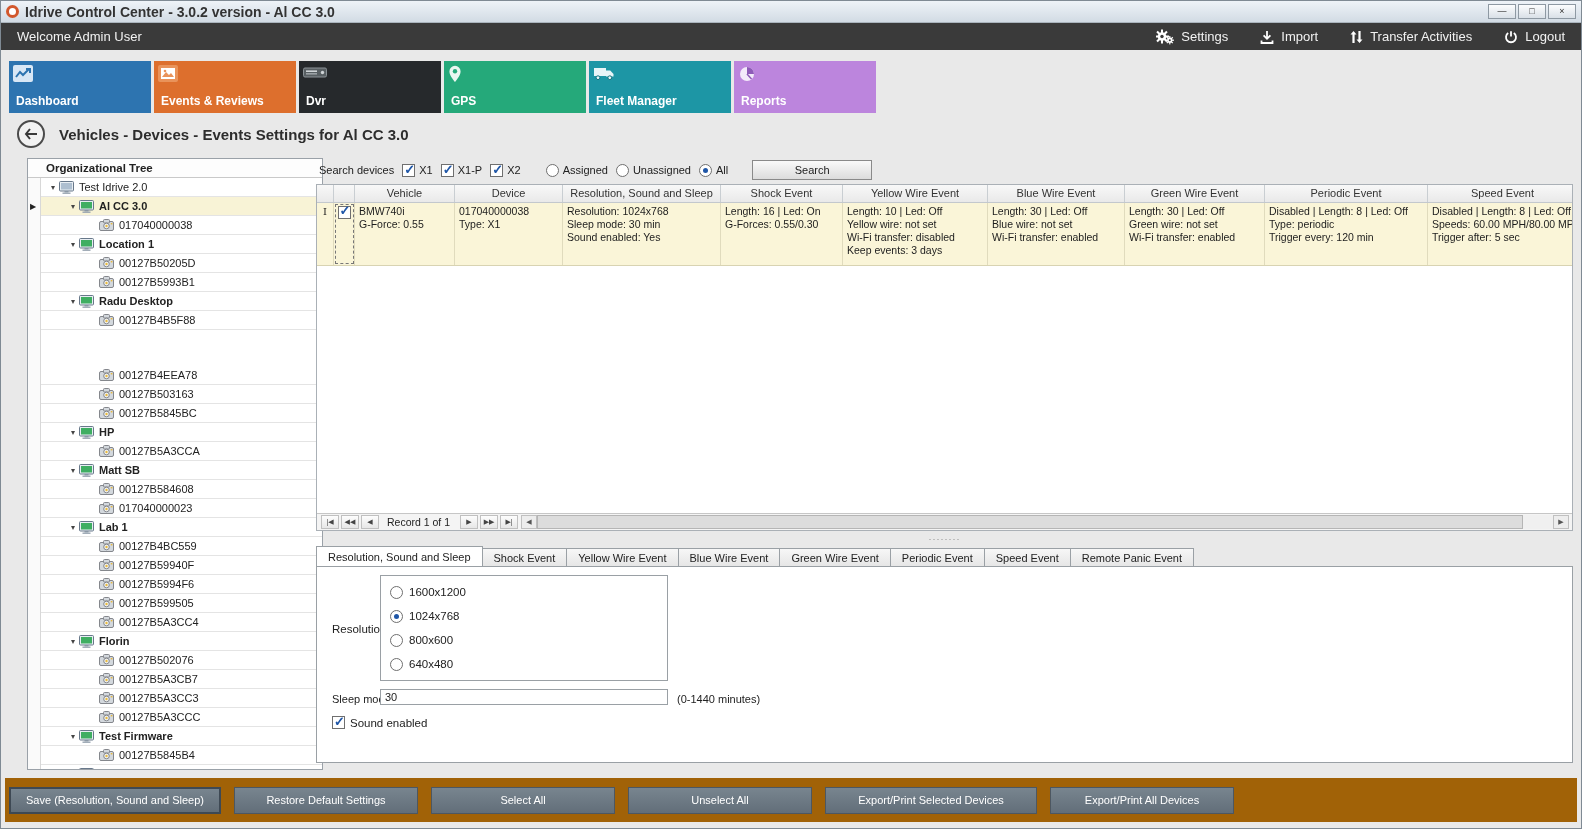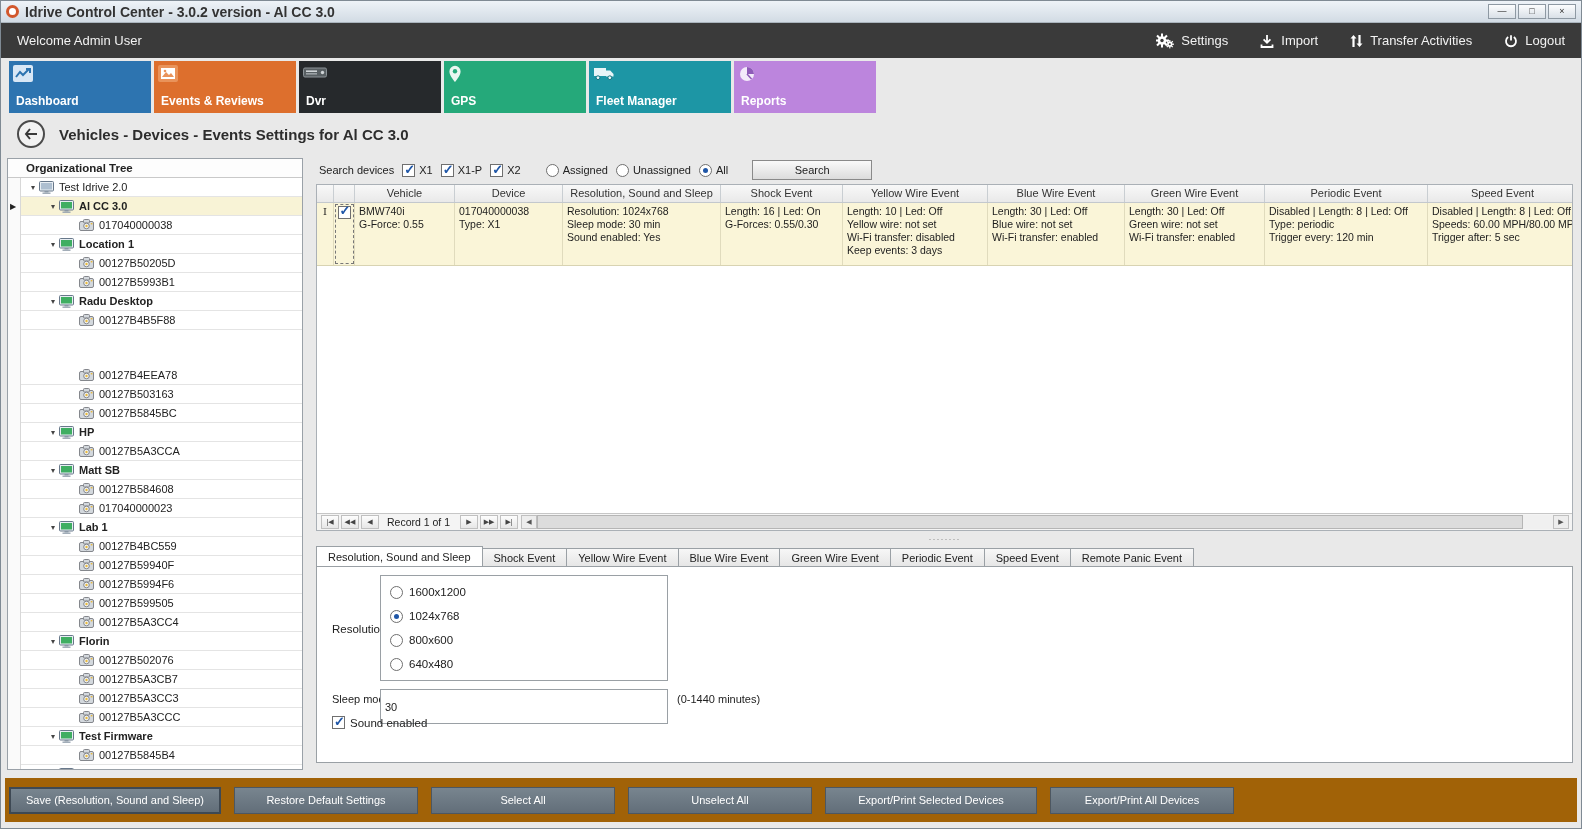--- a/index.html
+++ b/index.html
@@ -8,38 +8,38 @@
   #win{position:relative;width:1582px;height:829px;background:#e9e9e9;border:1px solid #7f8a94;overflow:hidden;}
 
   
   .titlebar{position:absolute;left:0;top:0;right:0;height:22px;background:linear-gradient(#eef3f8,#d2dbe4);border-bottom:1px solid #aab4bd;display:flex;align-items:center;padding:0 5px;gap:6px;}
   .app-ico{width:13px;height:13px;border-radius:50%;background:#fff;border:3px solid #d2572c;flex:none;}
   .wtitle{font-size:14px;font-weight:bold;color:#333;flex:1;white-space:nowrap;overflow:hidden;}
   .winbtns{display:flex;gap:2px;}
   .winbtn{width:28px;height:15px;border:1px solid #8e99a3;background:linear-gradient(#fcfdfe,#d9e0e7);font-size:9px;line-height:13px;text-align:center;color:#333;cursor:default;}
 
   
-  .topbar{position:absolute;left:0;top:22px;right:0;height:35px;background:#3a3a3a;display:flex;align-items:center;color:#f2f2f2;padding:0 16px;}
+  .topbar{position:absolute;left:0;top:22px;right:0;height:27px;background:#3a3a3a;display:flex;align-items:center;color:#f2f2f2;padding:0 16px;}
   .welcome{font-size:13px;flex:1;}
   .tb-act{display:flex;align-items:center;gap:7px;margin-left:32px;font-size:13px;cursor:default;white-space:nowrap;}
   .tb-act .ic{display:inline-flex;align-items:center;}
 
   
   .navrow{position:absolute;left:8px;top:60px;display:flex;gap:3px;}
   .navtab{width:142px;height:52px;position:relative;color:#fff;cursor:default;}
   .navtab .ibox{position:absolute;left:4px;top:4px;display:flex;align-items:center;justify-content:center;}
   .navtab .lbl{position:absolute;left:7px;bottom:5px;font-size:12px;font-weight:bold;white-space:nowrap;}
 
   
   .crumb{position:absolute;left:0;top:112px;right:0;height:42px;display:flex;align-items:center;gap:14px;padding-left:16px;}
   .backbtn{width:28px;height:28px;border-radius:50%;border:2px solid #4b4b4b;background:#f2f2f2;display:flex;align-items:center;justify-content:center;cursor:default;flex:none;}
   .ptitle{font-size:15px;font-weight:bold;color:#2d2d2d;}
 
   
-  .treep{position:absolute;left:6px;top:157px;width:296px;height:612px;background:#fff;border:1px solid #9aa1a8;overflow:hidden;}
+  .treep{position:absolute;left:26px;top:157px;width:296px;height:612px;background:#fff;border:1px solid #9aa1a8;overflow:hidden;}
   .tree-hd{height:19px;border-bottom:1px solid #c9c9c9;font-size:11.5px;font-weight:bold;color:#222;padding-left:18px;line-height:18px;background:#fdfdfd;}
   .tind{position:absolute;left:0;top:19px;bottom:0;width:13px;border-right:1px solid #d8d8d8;background:#fafafa;}
   .tsel-arrow{position:absolute;left:2px;font-size:8px;color:#222;line-height:10px;}
   .tree-rows{position:absolute;left:13px;right:0;top:19px;}
   .trow{position:relative;height:19px;display:flex;align-items:center;border-bottom:1px solid #e4e4e4;background:#fff;cursor:default;}
   .trow.sel{background:#f8f3d6;}
   .trow .arrow{width:12px;font-size:8px;color:#444;text-align:center;flex:none;}
   .trow .lbl{font-size:11px;color:#222;padding-left:5px;white-space:nowrap;}
   .trow.group .lbl{font-weight:bold;}
   .trow .tico{display:inline-flex;flex:none;}
@@ -76,21 +76,21 @@
   
   .dtabs{position:absolute;left:315px;top:545px;height:21px;display:flex;align-items:flex-end;z-index:2;}
   .dtab{height:19px;padding:0 11px;border:1px solid #9aa0a5;background:linear-gradient(#f7f7f7,#e6e6e6);font-size:11px;line-height:18px;color:#222;margin-right:-1px;cursor:default;white-space:nowrap;}
   .dtab.active{height:21px;background:#fff;line-height:20px;position:relative;z-index:3;}
   .dpage{position:absolute;left:315px;top:565px;width:1257px;height:197px;background:#fff;border:1px solid #9aa0a5;}
 
   .res-lbl{position:absolute;left:15px;top:56px;font-size:11.5px;color:#222;}
   .listbox{position:absolute;left:63px;top:8px;width:288px;height:106px;border:1px solid #9aa0a5;background:#fff;padding-top:4px;}
   .lrow{display:flex;align-items:center;gap:6px;height:24px;padding-left:9px;font-size:11.5px;color:#222;cursor:default;}
   .sleep-lbl{position:absolute;left:15px;top:126px;font-size:11px;color:#222;}
-  .sleep-input{position:absolute;left:63px;top:122px;width:288px;height:35px;border:1px solid #9aa0a5;font-size:11px;padding:0 4px;font-family:inherit;color:#222;}
+  .sleep-input{position:absolute;left:63px;top:122px;width:288px;height:16px;border:1px solid #9aa0a5;font-size:11px;padding:0 4px;font-family:inherit;color:#222;}
   .sleep-hint{position:absolute;left:360px;top:126px;font-size:11px;color:#222;}
   .soundrow{position:absolute;left:15px;top:149px;display:flex;align-items:center;gap:5px;font-size:11.5px;color:#222;cursor:default;}
 
   
   .footer{position:absolute;left:4px;right:4px;top:777px;height:44px;background:#a16207;display:flex;align-items:center;padding-left:4px;gap:13px;}
   .fbtn{height:27px;background:linear-gradient(#78858f,#626e79);border:1px solid #4d5761;color:#fff;font-size:11px;font-family:inherit;cursor:default;flex:none;}
   .fbtn.first{border:2px solid #3e4954;}
   .ic svg{display:block;}
 </style>
 </head>

